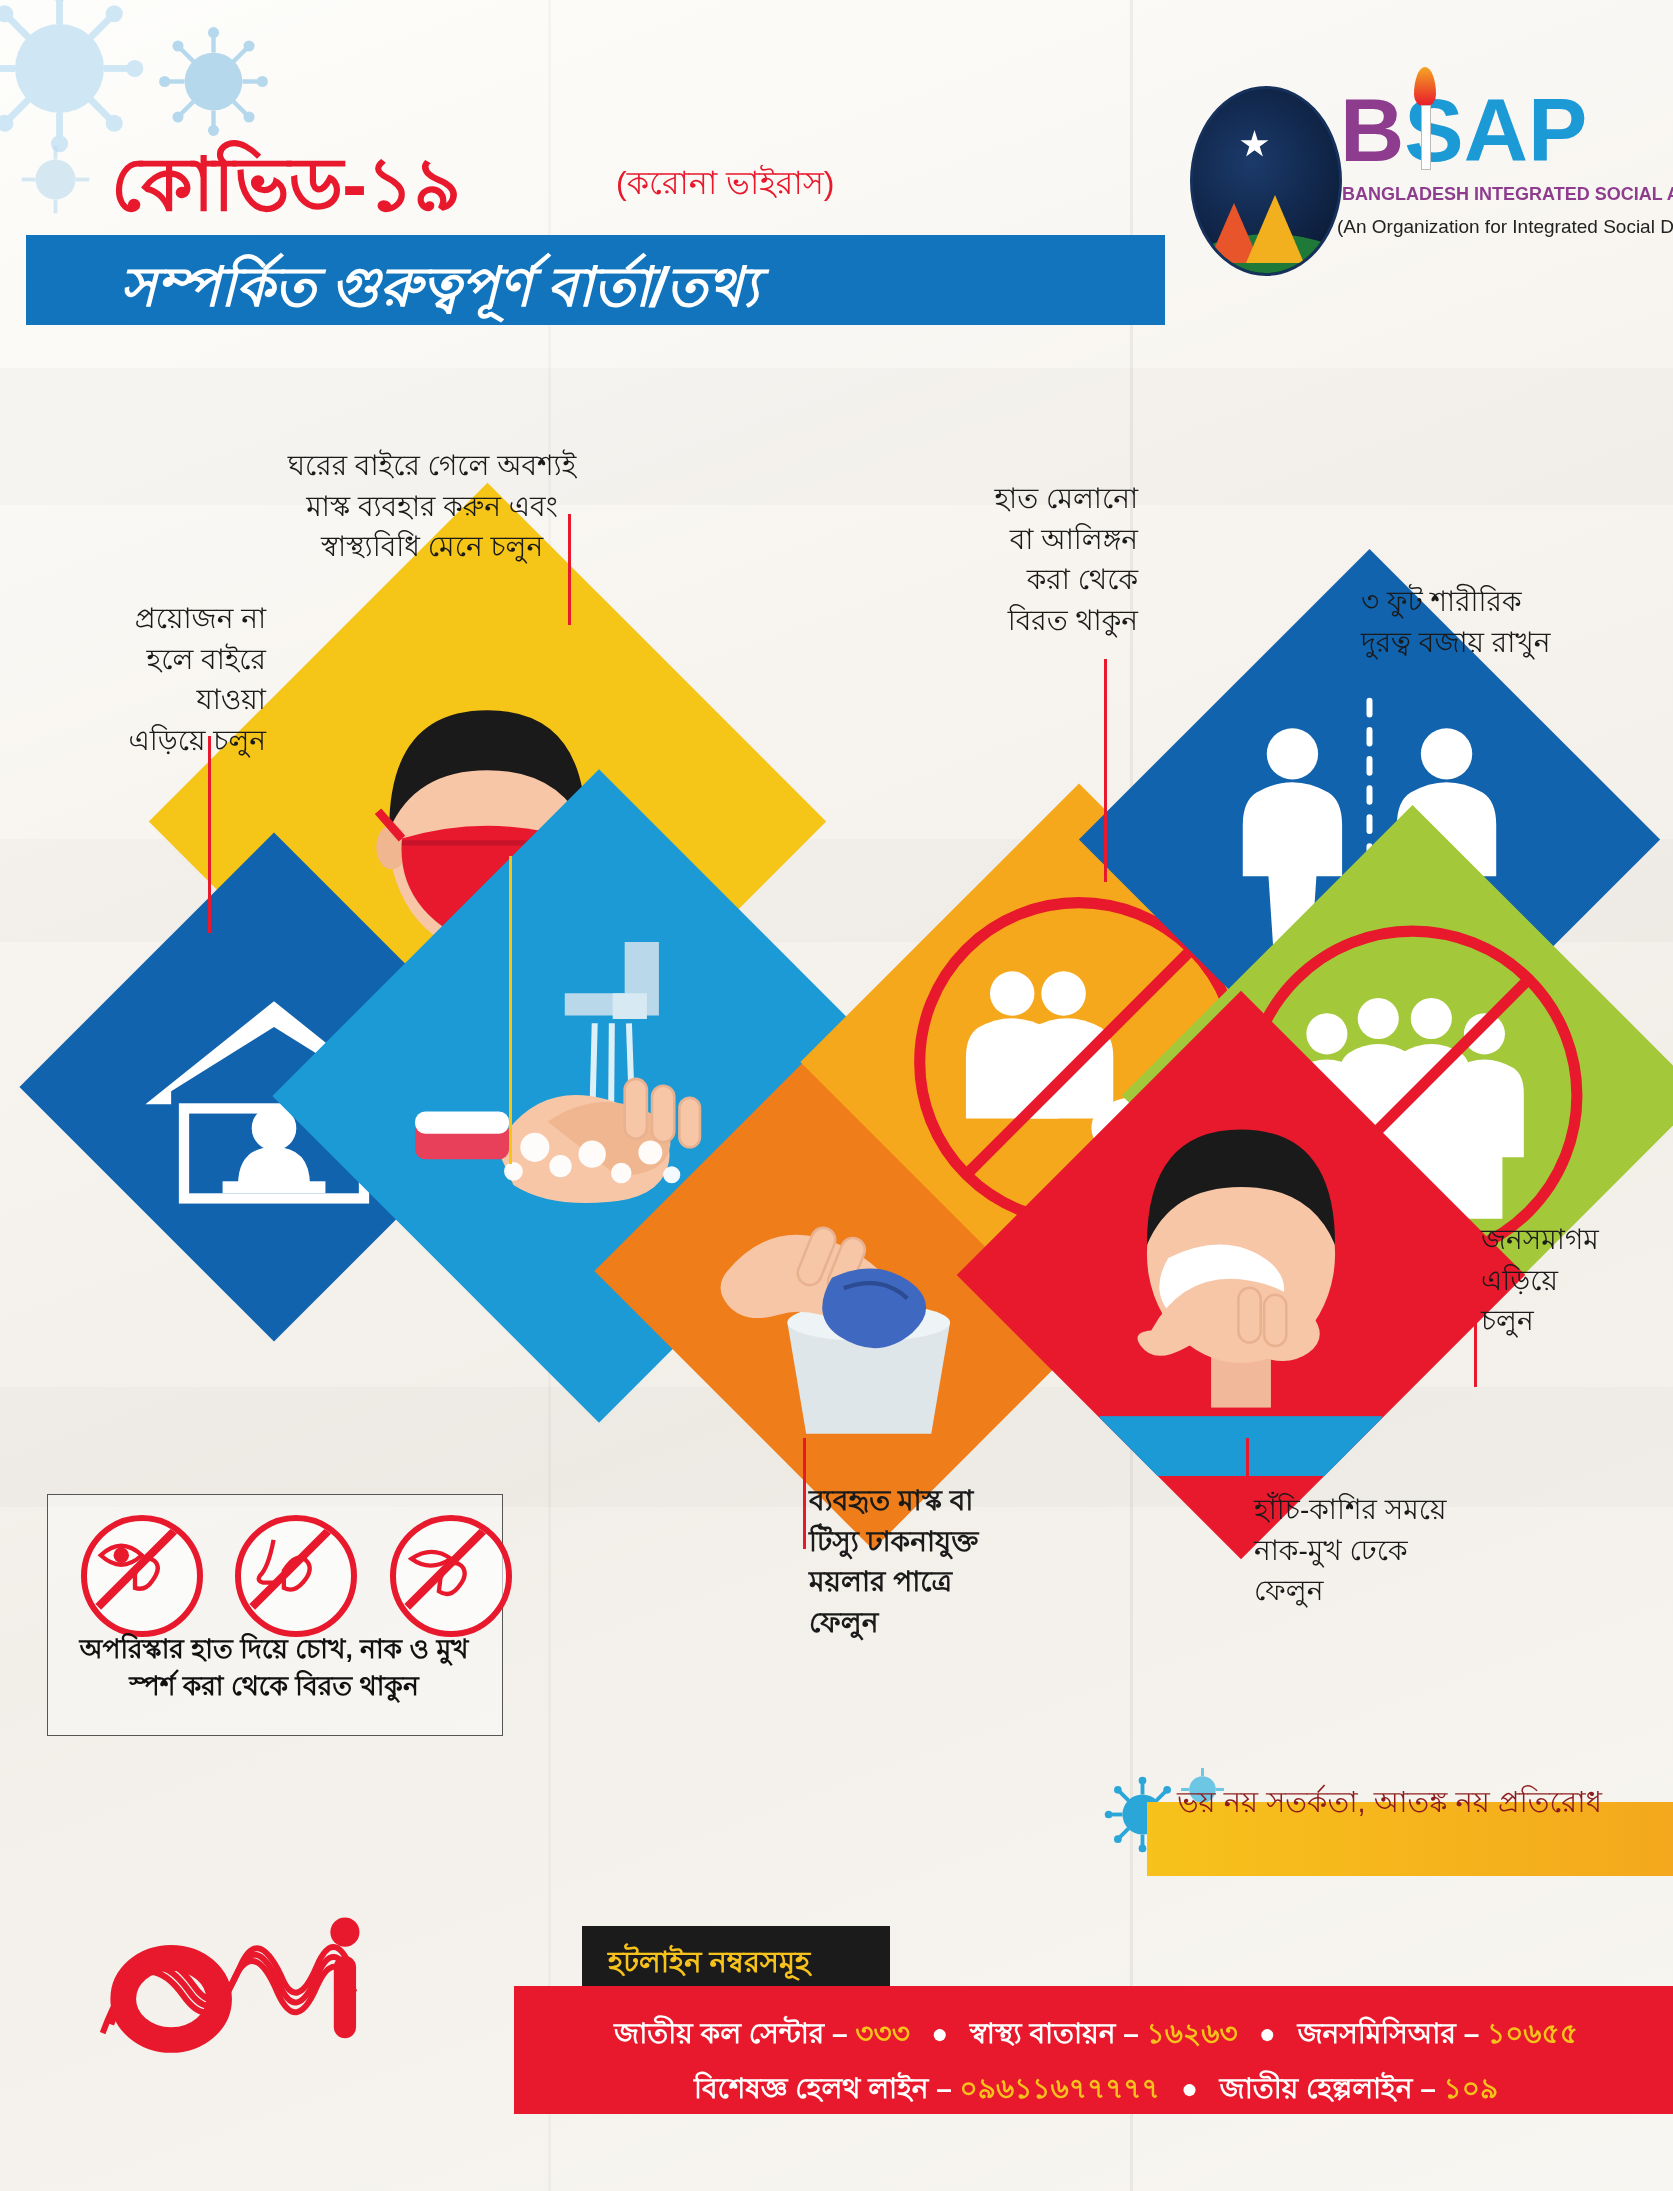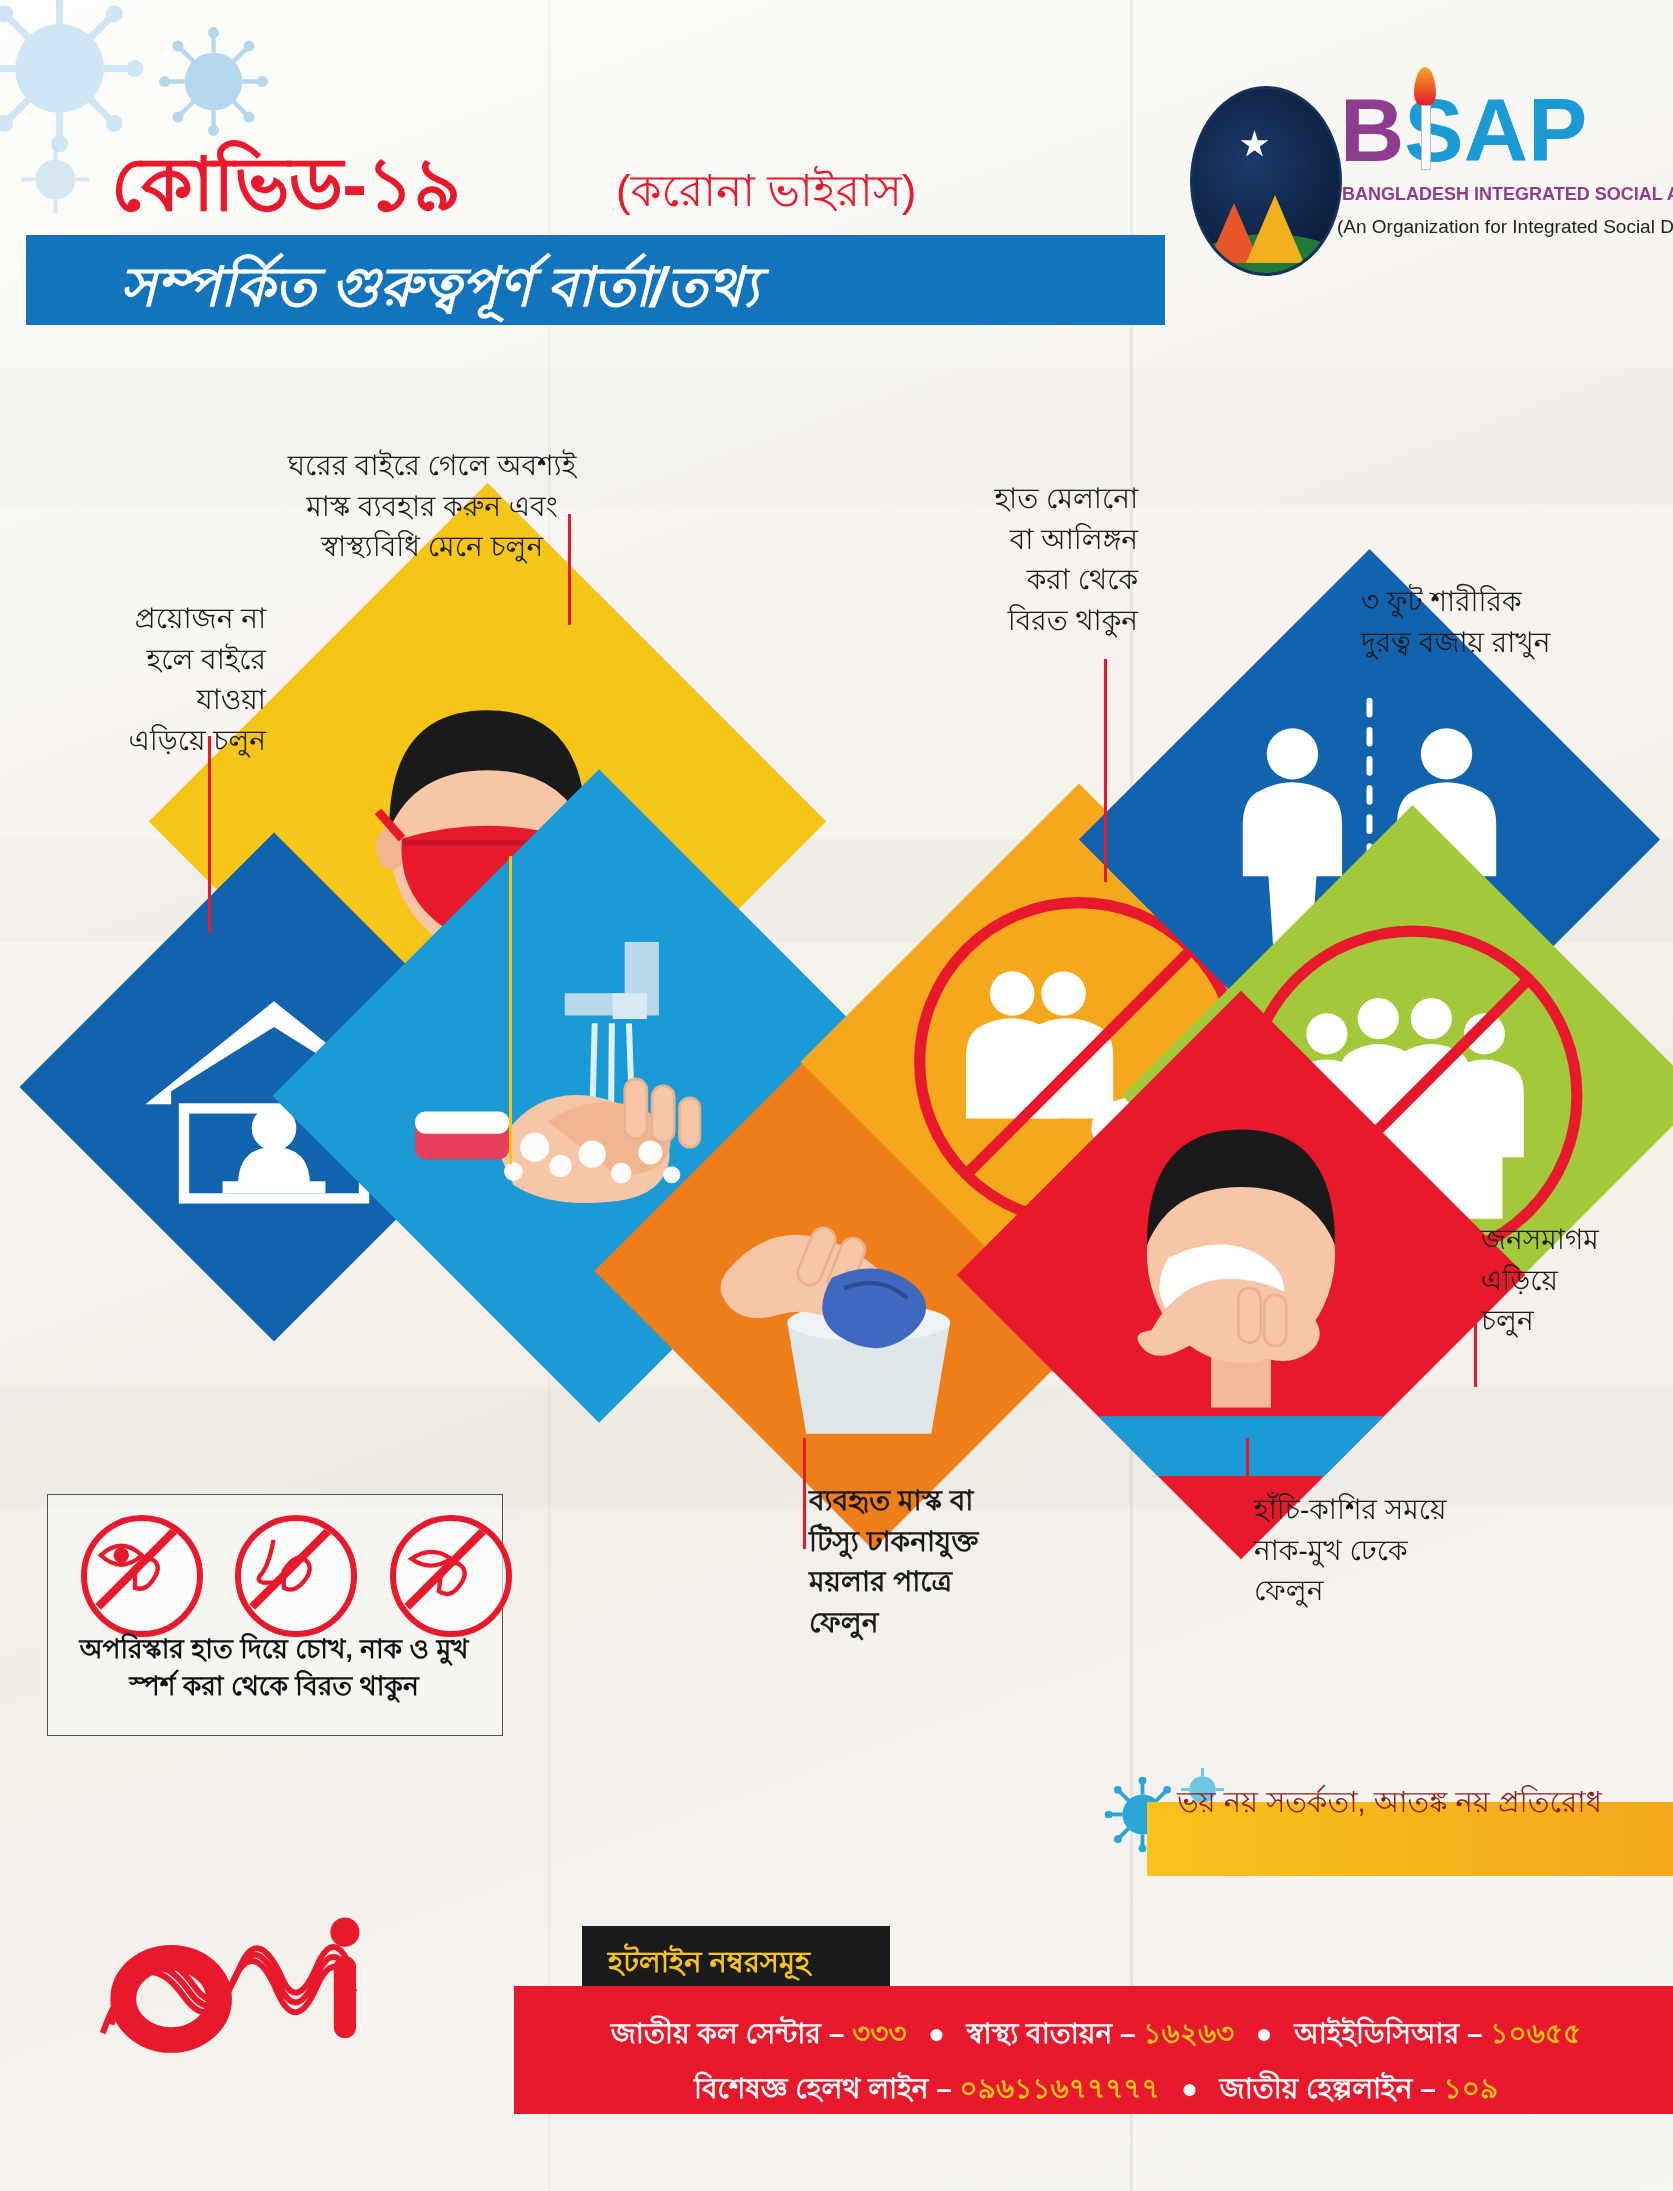--- a/index.html
+++ b/index.html
@@ -46,21 +46,21 @@
     font-size: 74px;
     font-weight: bold;
     color: #e8192c;
     letter-spacing: -0.9px;
     white-space: nowrap;
   }
   .title-corona {
     position: absolute;
     left: 616px;
     top: 158px;
-    font-size: 44px;
+    font-size: 32px;
     color: #e8192c;
     white-space: nowrap;
     text-align: center;
   }
   .blue-bar {
     position: absolute;
     left: 26px;
     top: 235px;
     width: 1139px;
     height: 90px;
@@ -711,21 +711,21 @@
 
   <div class="hotline-row" style="top:2012px;">
     <span>জাতীয় কল সেন্টার</span>
     <span>–</span>
     <span class="val">৩৩৩</span>
     <span class="sep">●</span>
     <span>স্বাস্থ্য বাতায়ন</span>
     <span>–</span>
     <span class="val">১৬২৬৩</span>
     <span class="sep">●</span>
-    <span>আইইডিসিআর</span>
+    <span>জনসমিসিআর</span>
     <span>–</span>
     <span class="val">১০৬৫৫</span>
   </div>
 
   <div class="hotline-row" style="top:2067px;">
     <span>বিশেষজ্ঞ হেলথ লাইন</span>
     <span>–</span>
     <span class="val">০৯৬১১৬৭৭৭৭৭</span>
     <span class="sep">●</span>
     <span>জাতীয় হেল্পলাইন</span>

